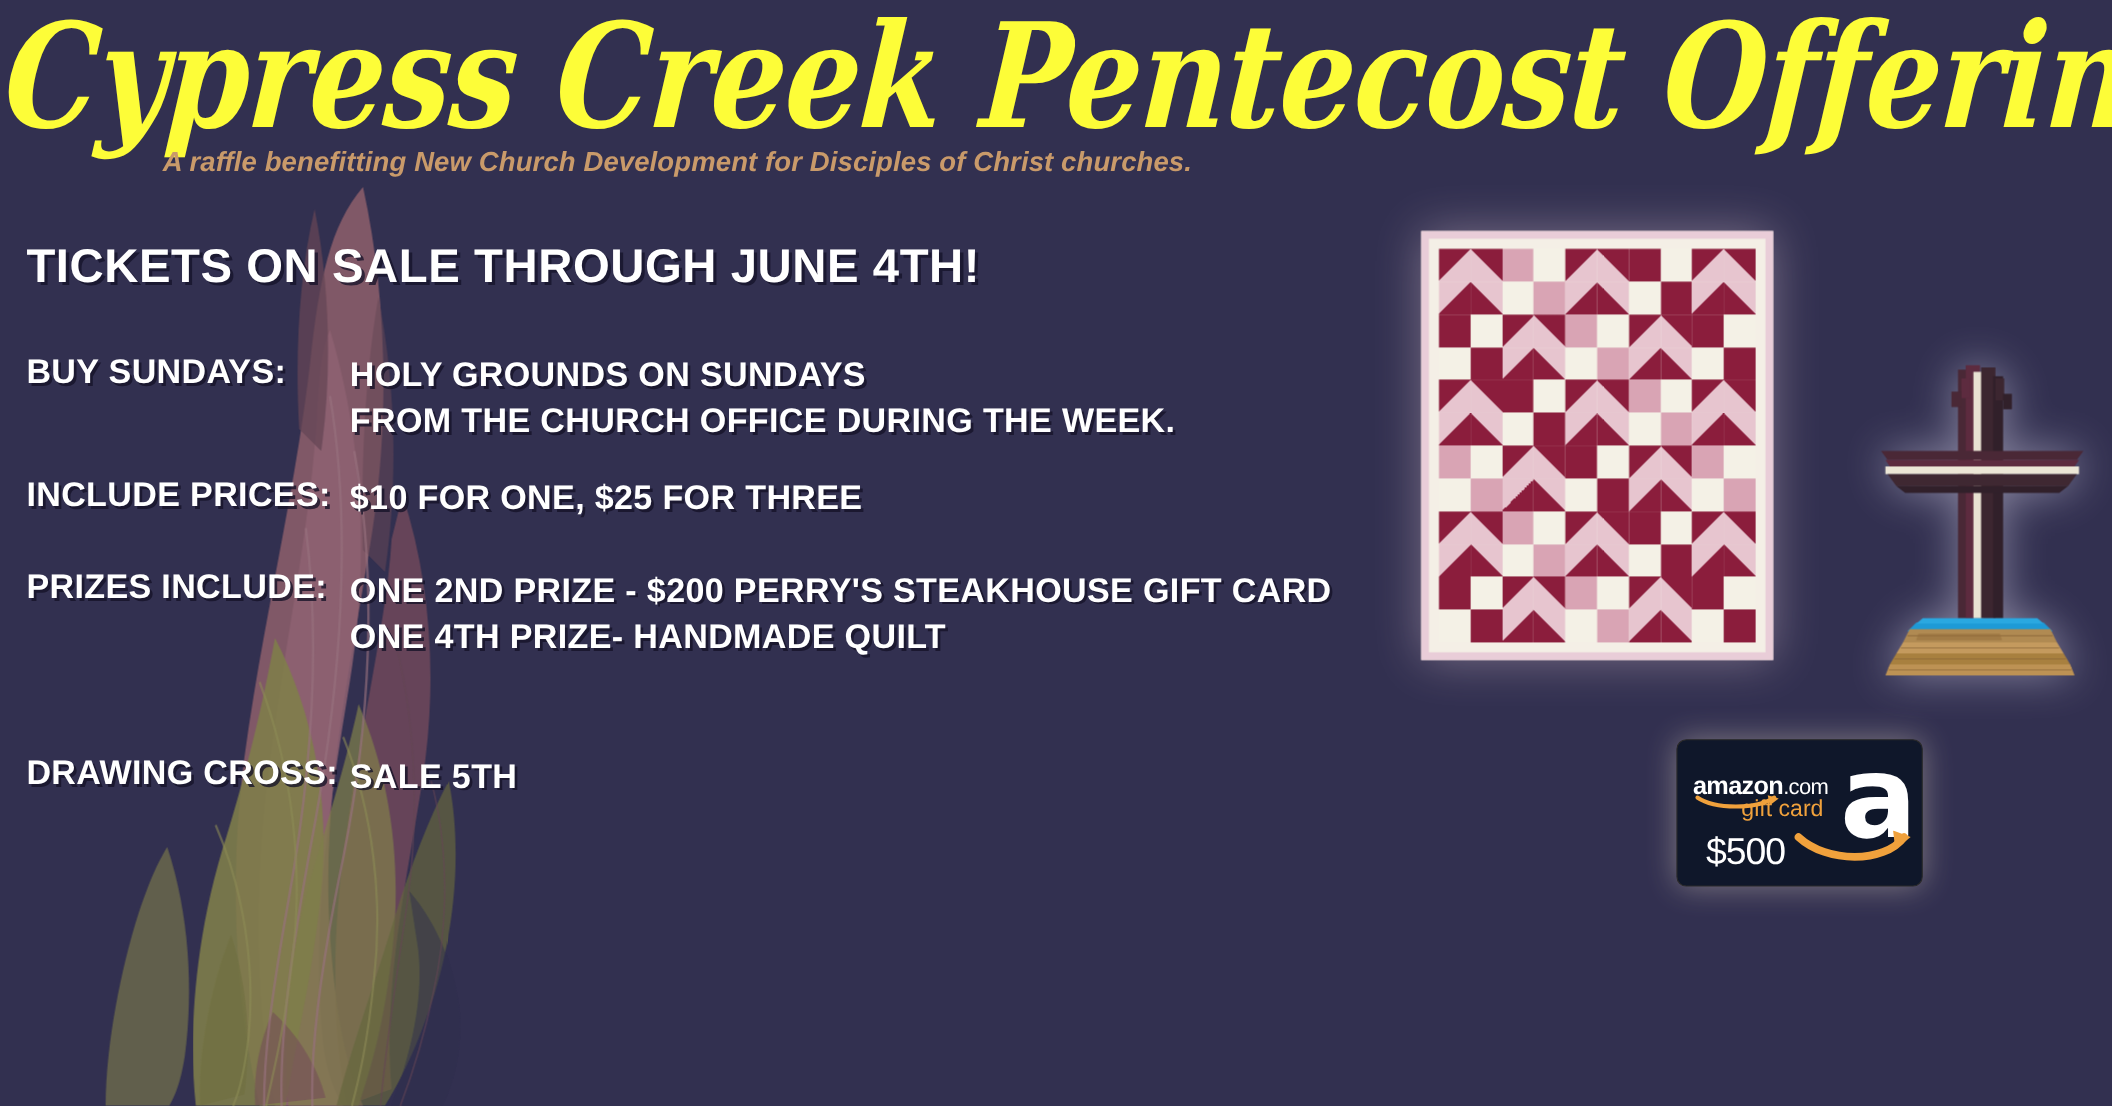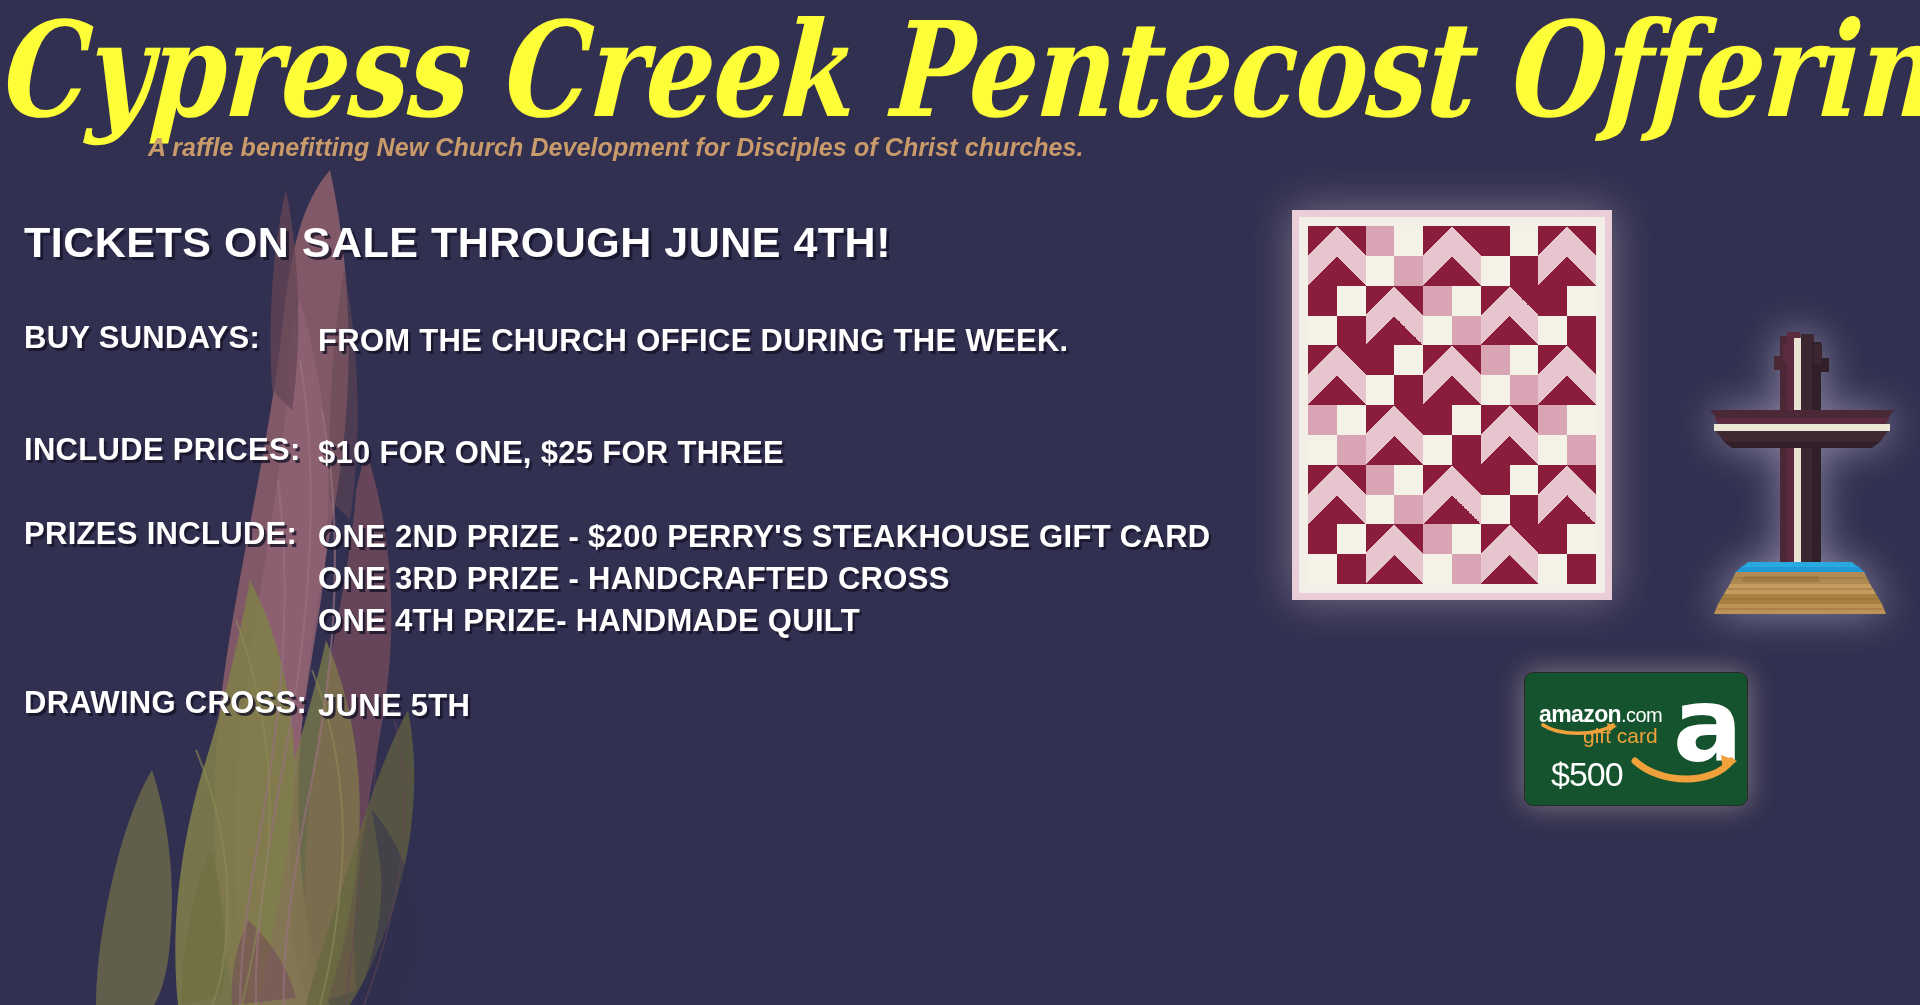--- a/index.html
+++ b/index.html
@@ -99,21 +99,21 @@
     position:absolute;left:1688px;top:318px;width:228px;height:300px;
     filter:drop-shadow(0 0 20px rgba(240,235,255,.45));
   }
 
   
   #amazon-wrap{
     position:absolute;left:1524px;top:672px;width:222px;height:132px;
     filter:drop-shadow(0 0 14px rgba(255,240,210,.38));
   }
   #amazon-card{
-    width:100%;height:100%;background:#14532d;
+    width:100%;height:100%;background:#0f172a;
     border-radius:9px;position:relative;overflow:hidden;
     border:1px solid #2a2a2a;
   }
   #amz-word{
     position:absolute;left:14px;top:30px;
     color:#ffffff;font-size:23px;font-weight:bold;
     letter-spacing:-.6px;line-height:1;
   }
   #amz-word .dotcom{font-weight:normal;font-size:20px;}
   #amz-smile-sm{
@@ -179,44 +179,44 @@
     <div id="subtitle">A raffle benefitting New Church Development for Disciples of Christ churches.</div>
   </div>
 
   <div id="headline">TICKETS ON SALE THROUGH JUNE 4TH!</div>
 
   <div id="info">
 
     <div class="row r-buy">
       <div class="label-col label">BUY SUNDAYS:</div>
       <div class="value-col">
+        <span class="vline value">HOLY GROUNDS ON SUNDAYS</span>
         <span class="vline value">FROM THE CHURCH OFFICE DURING THE WEEK.</span>
       </div>
     </div>
 
     <div class="row r-prices">
       <div class="label-col label">INCLUDE PRICES:</div>
       <div class="value-col">
         <span class="vline value">$10 FOR ONE, $25 FOR THREE</span>
       </div>
     </div>
 
     <div class="row r-prizes">
       <div class="label-col label">PRIZES INCLUDE:</div>
       <div class="value-col">
         <span class="vline value">ONE 2ND PRIZE - $200 PERRY'S STEAKHOUSE GIFT CARD</span>
-        <span class="vline value">ONE 3RD PRIZE - HANDCRAFTED CROSS</span>
         <span class="vline value">ONE 4TH PRIZE- HANDMADE QUILT</span>
       </div>
     </div>
 
     <div class="row r-drawing">
       <div class="label-col label">DRAWING CROSS:</div>
       <div class="value-col">
-        <span class="vline value">JUNE 5TH</span>
+        <span class="vline value">SALE 5TH</span>
       </div>
     </div>
 
   </div>
 
   <div id="quilt-wrap">
     <div id="quilt">
       <div id="quilt-inner">
         <div id="quilt-grid">
             <div class="qc q-tri-a"></div>

